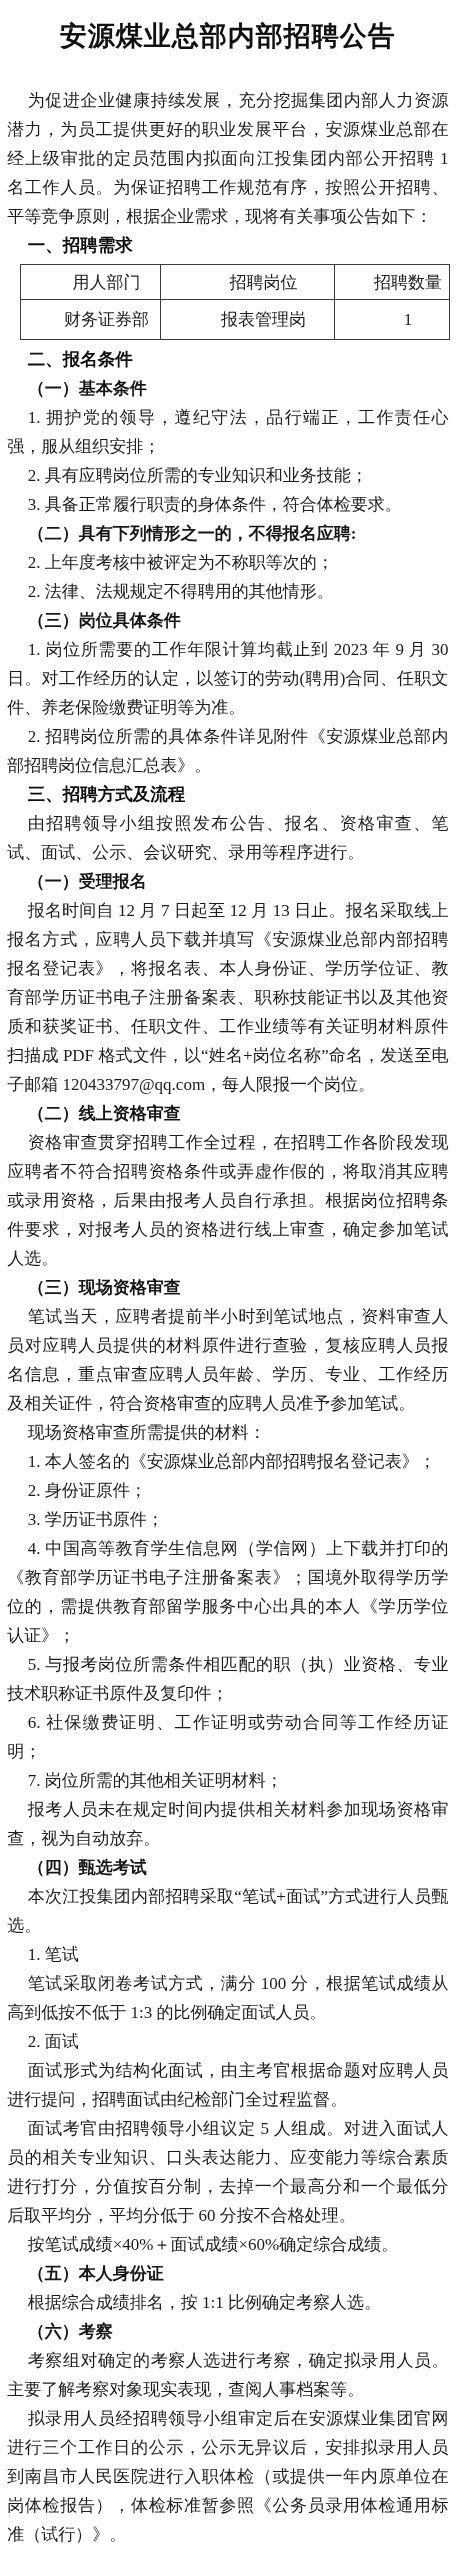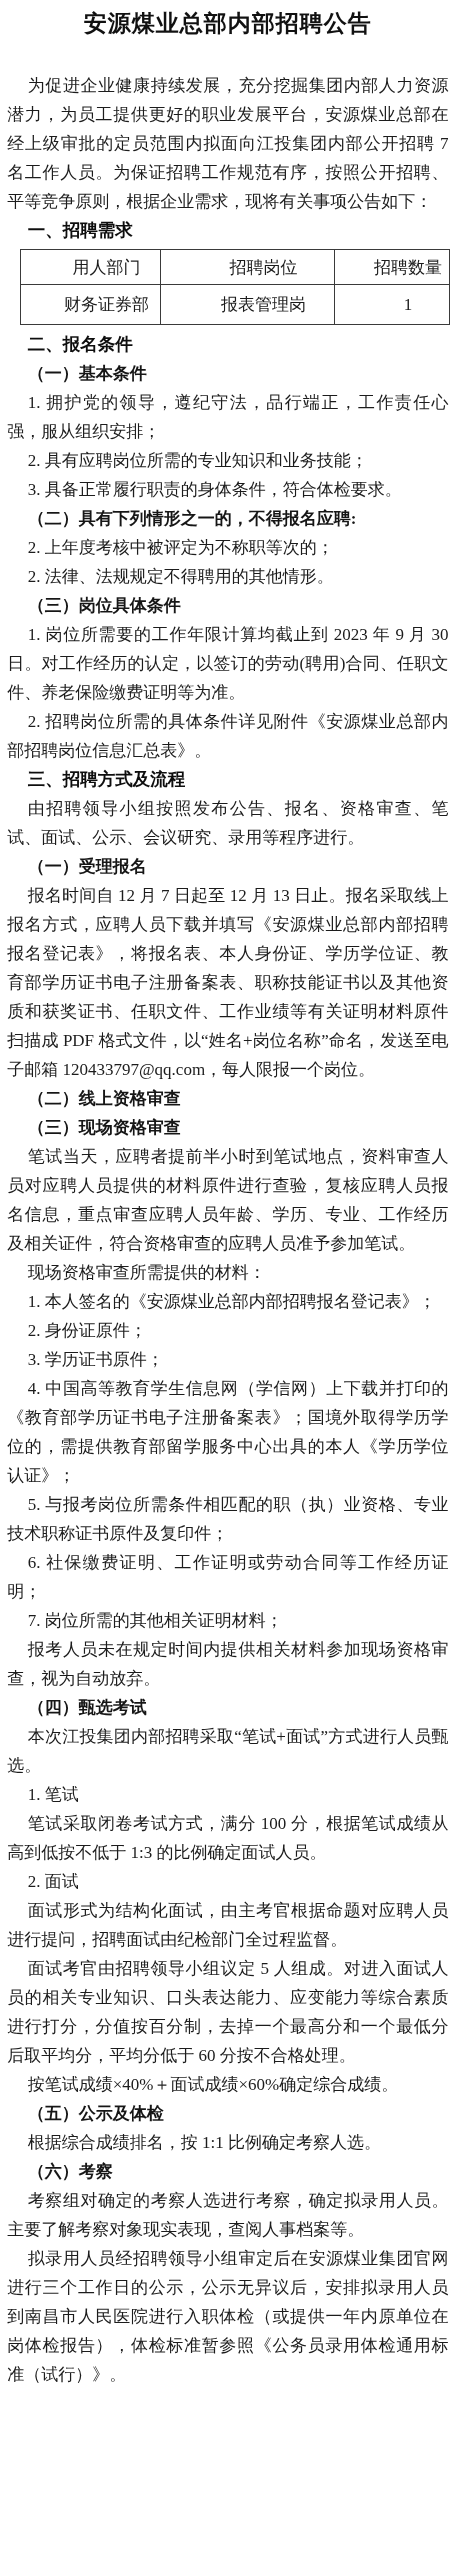--- a/index.html
+++ b/index.html
@@ -6,25 +6,25 @@
   .page {
     width: 464px;
     min-height: 3013px;
     box-sizing: border-box;
     background: #ffffff;
     padding: 8.2px 15.5px 62px 7.2px;
     font-family: "Liberation Serif", "DejaVu Serif", serif;
     color: #1c1c1c;
   }
   .title {
-    font-size: 23px;
+    font-size: 27px;
     font-weight: 700;
     text-align: center;
     letter-spacing: 1px;
-    margin: 0 0 32px 0;
+    margin: 10px 0 32px 0;
     color: #111;
   }
   .para, .sub, .h1, .att1, .att2 {
     font-size: 17px;
     line-height: 29px;
     margin: 0;
   }
   .para {
     text-indent: 20.6px;
     text-align: justify;
@@ -62,21 +62,21 @@
   col.c2 { width: 174px; }
   col.c3 { width: 115px; }
 </style>
 </head>
 <body>
 
 <div class="page">
 
   <div class="title">安源煤业总部内部招聘公告</div>
 
-  <p class="para">为促进企业健康持续发展，充分挖掘集团内部人力资源潜力，为员工提供更好的职业发展平台，安源煤业总部在经上级审批的定员范围内拟面向江投集团内部公开招聘 7 名工作人员。为保证招聘工作规范有序，按照公开招聘、平等竞争原则，根据企业需求，现将有关事项公告如下：</p>
+  <p class="para">为促进企业健康持续发展，充分挖掘集团内部人力资源潜力，为员工提供更好的职业发展平台，安源煤业总部在经上级审批的定员范围内拟面向江投集团内部公开招聘 1 名工作人员。为保证招聘工作规范有序，按照公开招聘、平等竞争原则，根据企业需求，现将有关事项公告如下：</p>
 
   <p class="h1">一、招聘需求</p>
 
   <table class="recruit">
     <colgroup>
         <col class="c1">
         <col class="c2">
         <col class="c3">
       </colgroup>
     <tbody>
@@ -103,40 +103,41 @@
   <p class="para">2. 法律、法规规定不得聘用的其他情形。</p>
   <p class="sub">（三）岗位具体条件</p>
   <p class="para">1. 岗位所需要的工作年限计算均截止到 2023 年 9 月 30 日。对工作经历的认定，以签订的劳动(聘用)合同、任职文件、养老保险缴费证明等为准。</p>
   <p class="para">2. 招聘岗位所需的具体条件详见附件《安源煤业总部内部招聘岗位信息汇总表》。</p>
 
   <p class="h1">三、招聘方式及流程</p>
   <p class="para">由招聘领导小组按照发布公告、报名、资格审查、笔试、面试、公示、会议研究、录用等程序进行。</p>
   <p class="sub">（一）受理报名</p>
   <p class="para">报名时间自 12 月 7 日起至 12 月 13 日止。报名采取线上报名方式，应聘人员下载并填写《安源煤业总部内部招聘报名登记表》，将报名表、本人身份证、学历学位证、教育部学历证书电子注册备案表、职称技能证书以及其他资质和获奖证书、任职文件、工作业绩等有关证明材料原件扫描成 PDF 格式文件，以“姓名+岗位名称”命名，发送至电子邮箱 120433797@qq.com，每人限报一个岗位。</p>
   <p class="sub">（二）线上资格审查</p>
+  <p class="para">资格审查贯穿招聘工作全过程，在招聘工作各阶段发现应聘者不符合招聘资格条件或弄虚作假的，将取消其应聘或录用资格，后果由报考人员自行承担。根据岗位招聘条件要求，对报考人员的资格进行线上审查，确定参加笔试人选。</p>
   <p class="sub">（三）现场资格审查</p>
   <p class="para">笔试当天，应聘者提前半小时到笔试地点，资料审查人员对应聘人员提供的材料原件进行查验，复核应聘人员报名信息，重点审查应聘人员年龄、学历、专业、工作经历及相关证件，符合资格审查的应聘人员准予参加笔试。</p>
   <p class="para">现场资格审查所需提供的材料：</p>
   <p class="para">1. 本人签名的《安源煤业总部内部招聘报名登记表》；</p>
   <p class="para">2. 身份证原件；</p>
   <p class="para">3. 学历证书原件；</p>
   <p class="para">4. 中国高等教育学生信息网（学信网）上下载并打印的《教育部学历证书电子注册备案表》；国境外取得学历学位的，需提供教育部留学服务中心出具的本人《学历学位认证》；</p>
   <p class="para">5. 与报考岗位所需条件相匹配的职（执）业资格、专业技术职称证书原件及复印件；</p>
   <p class="para">6. 社保缴费证明、工作证明或劳动合同等工作经历证明；</p>
   <p class="para">7. 岗位所需的其他相关证明材料；</p>
   <p class="para">报考人员未在规定时间内提供相关材料参加现场资格审查，视为自动放弃。</p>
   <p class="sub">（四）甄选考试</p>
   <p class="para">本次江投集团内部招聘采取“笔试+面试”方式进行人员甄选。</p>
   <p class="para">1. 笔试</p>
   <p class="para">笔试采取闭卷考试方式，满分 100 分，根据笔试成绩从高到低按不低于 1:3 的比例确定面试人员。</p>
   <p class="para">2. 面试</p>
   <p class="para">面试形式为结构化面试，由主考官根据命题对应聘人员进行提问，招聘面试由纪检部门全过程监督。</p>
   <p class="para">面试考官由招聘领导小组议定 5 人组成。对进入面试人员的相关专业知识、口头表达能力、应变能力等综合素质进行打分，分值按百分制，去掉一个最高分和一个最低分后取平均分，平均分低于 60 分按不合格处理。</p>
   <p class="para">按笔试成绩×40%＋面试成绩×60%确定综合成绩。</p>
-  <p class="sub">（五）公示及体检</p>
+  <p class="sub">（五）本人身份证</p>
   <p class="para">根据综合成绩排名，按 1:1 比例确定考察人选。</p>
   <p class="sub">（六）考察</p>
   <p class="para">考察组对确定的考察人选进行考察，确定拟录用人员。主要了解考察对象现实表现，查阅人事档案等。</p>
 
   <p class="para">拟录用人员经招聘领导小组审定后在安源煤业集团官网进行三个工作日的公示，公示无异议后，安排拟录用人员到南昌市人民医院进行入职体检（或提供一年内原单位在岗体检报告），体检标准暂参照《公务员录用体检通用标准（试行）》。</p>
 
 </div>
 
 
 </body></html>

